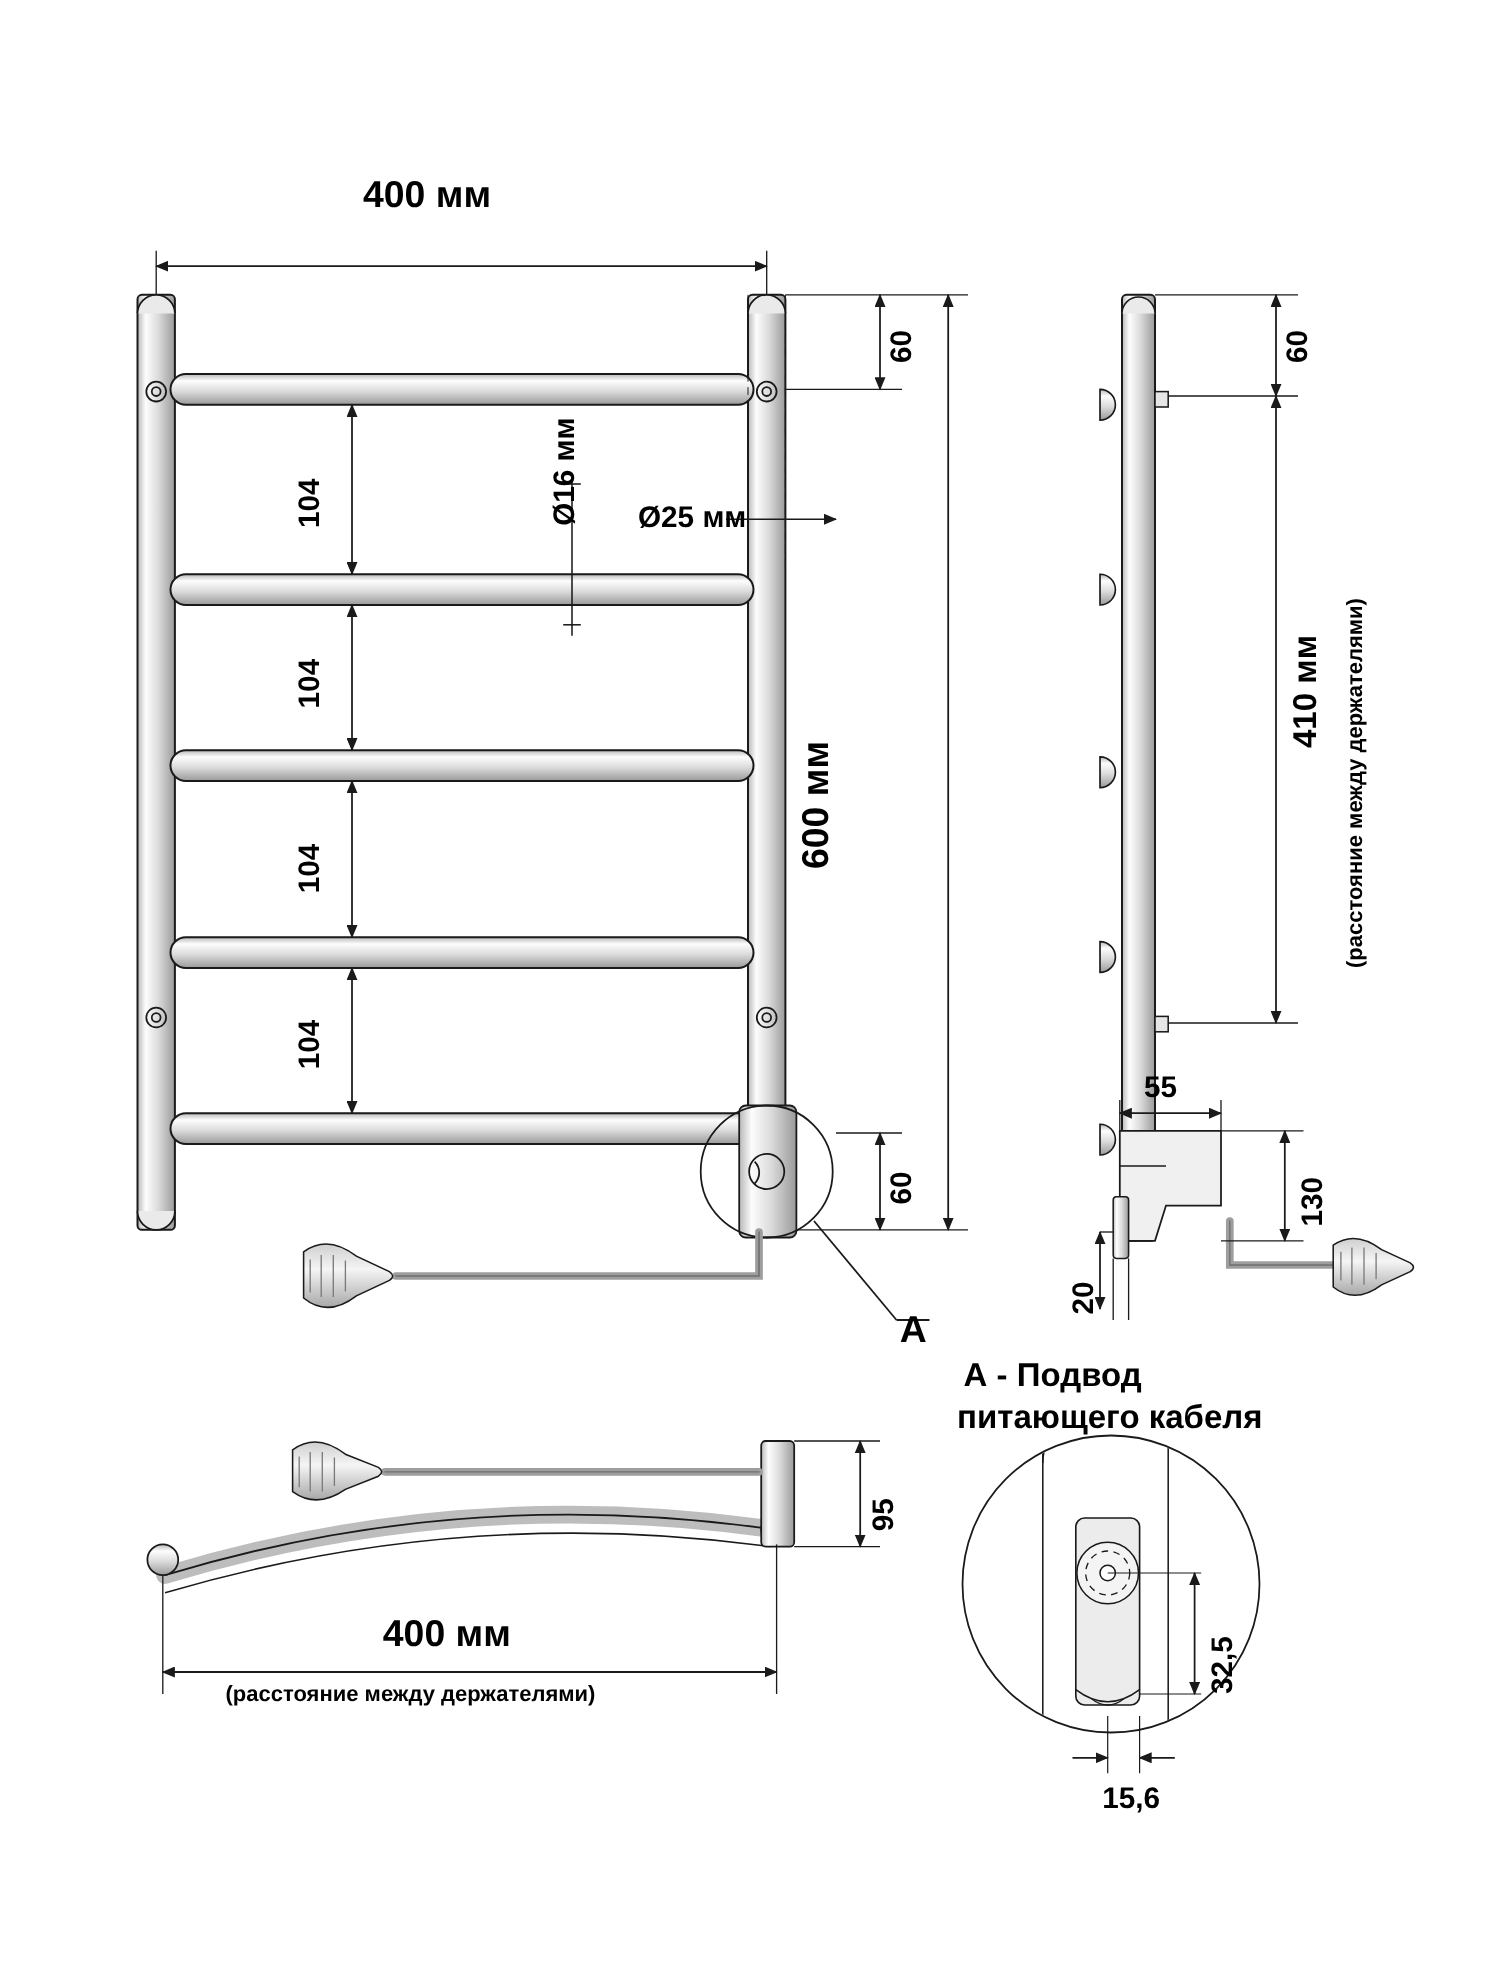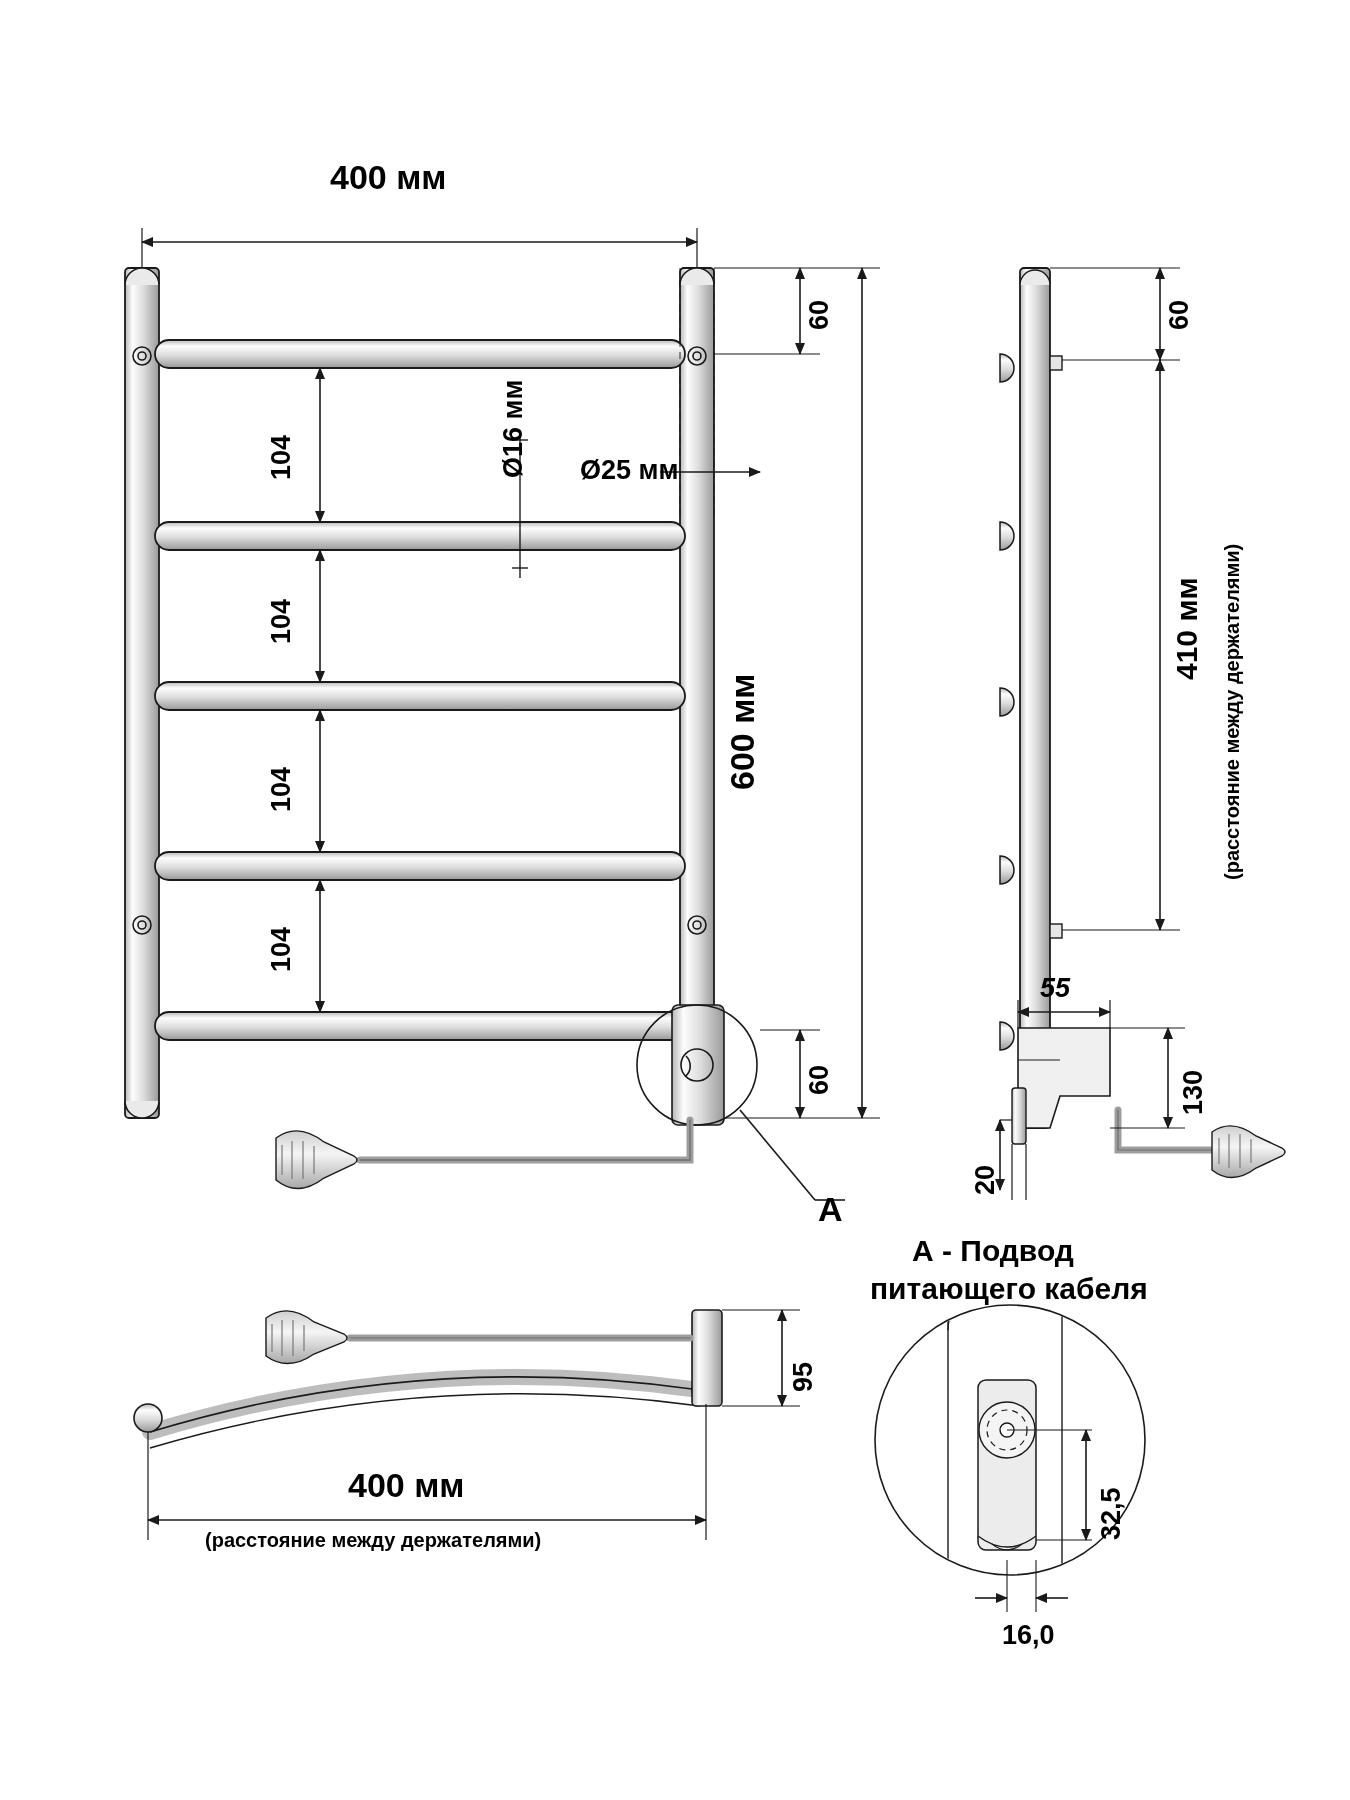--- a/index.html
+++ b/index.html
@@ -283,27 +283,27 @@
 
   <div class="lbl dim rot90" style="left:500px; top:478px;">Ø16 мм</div>
   <div class="lbl dim" style="left:580px; top:457px;">Ø25 мм</div>
 
   <div class="lbl big" style="left:818px; top:1192px;">A</div>
 
   <div class="lbl dim rot90" style="left:1166px; top:330px;">60</div>
   <div class="lbl med rot90" style="left:1172px; top:680px;">410 мм</div>
   <div class="lbl note rot90" style="left:1222px; top:880px;">(расстояние между держателями)</div>
 
-  <div class="lbl dim" style="left:1040px; top:975px;font-style:italic;">55</div>
+  <div class="lbl dim" style="left:1040px; top:975px;">55</div>
   <div class="lbl dim rot90" style="left:1180px; top:1115px;">130</div>
   <div class="lbl dim rot90" style="left:972px; top:1195px;">20</div>
 
-  <div class="lbl med" style="left:912px; top:1236px;">А - Подвод</div>
+  <div class="lbl med" style="left:876px; top:1236px;">А - Подвод</div>
   <div class="lbl med" style="left:870px; top:1274px;text-align:center;">питающего кабеля</div>
 
   <div class="lbl dim rot90" style="left:790px; top:1392px;">95</div>
   <div class="lbl big" style="left:348px; top:1468px;">400 мм</div>
   <div class="lbl note" style="left:205px; top:1530px;">(расстояние между держателями)</div>
 
   <div class="lbl dim rot90" style="left:1098px; top:1540px;">32,5</div>
-  <div class="lbl dim" style="left:1002px; top:1622px;">16,0</div>
+  <div class="lbl dim" style="left:1002px; top:1622px;">15,6</div>
 
 </div>
 
 </body></html>

